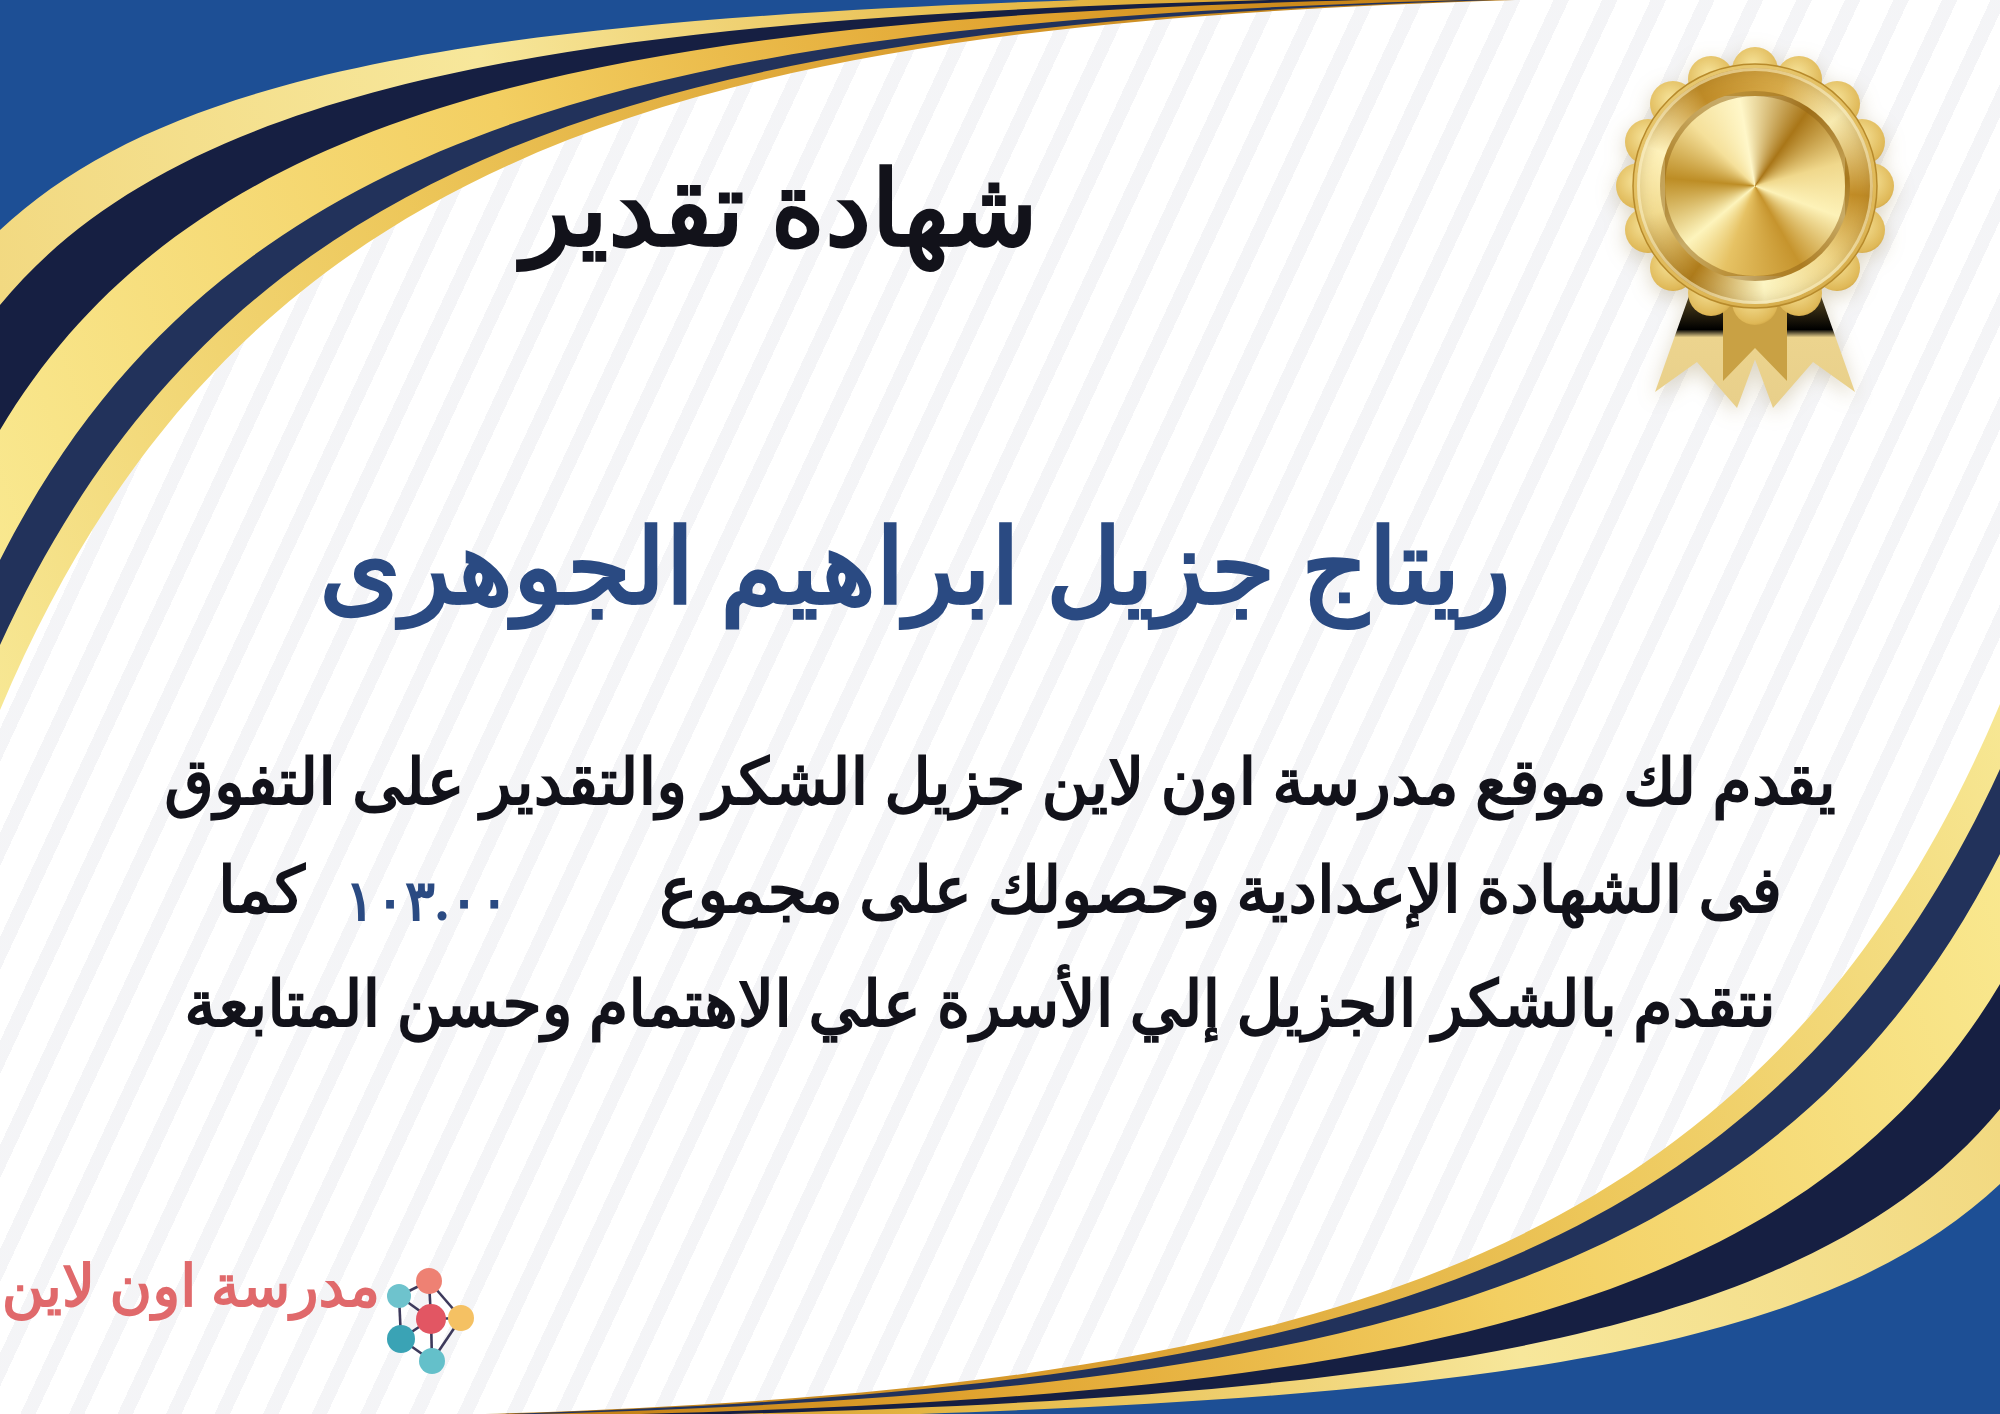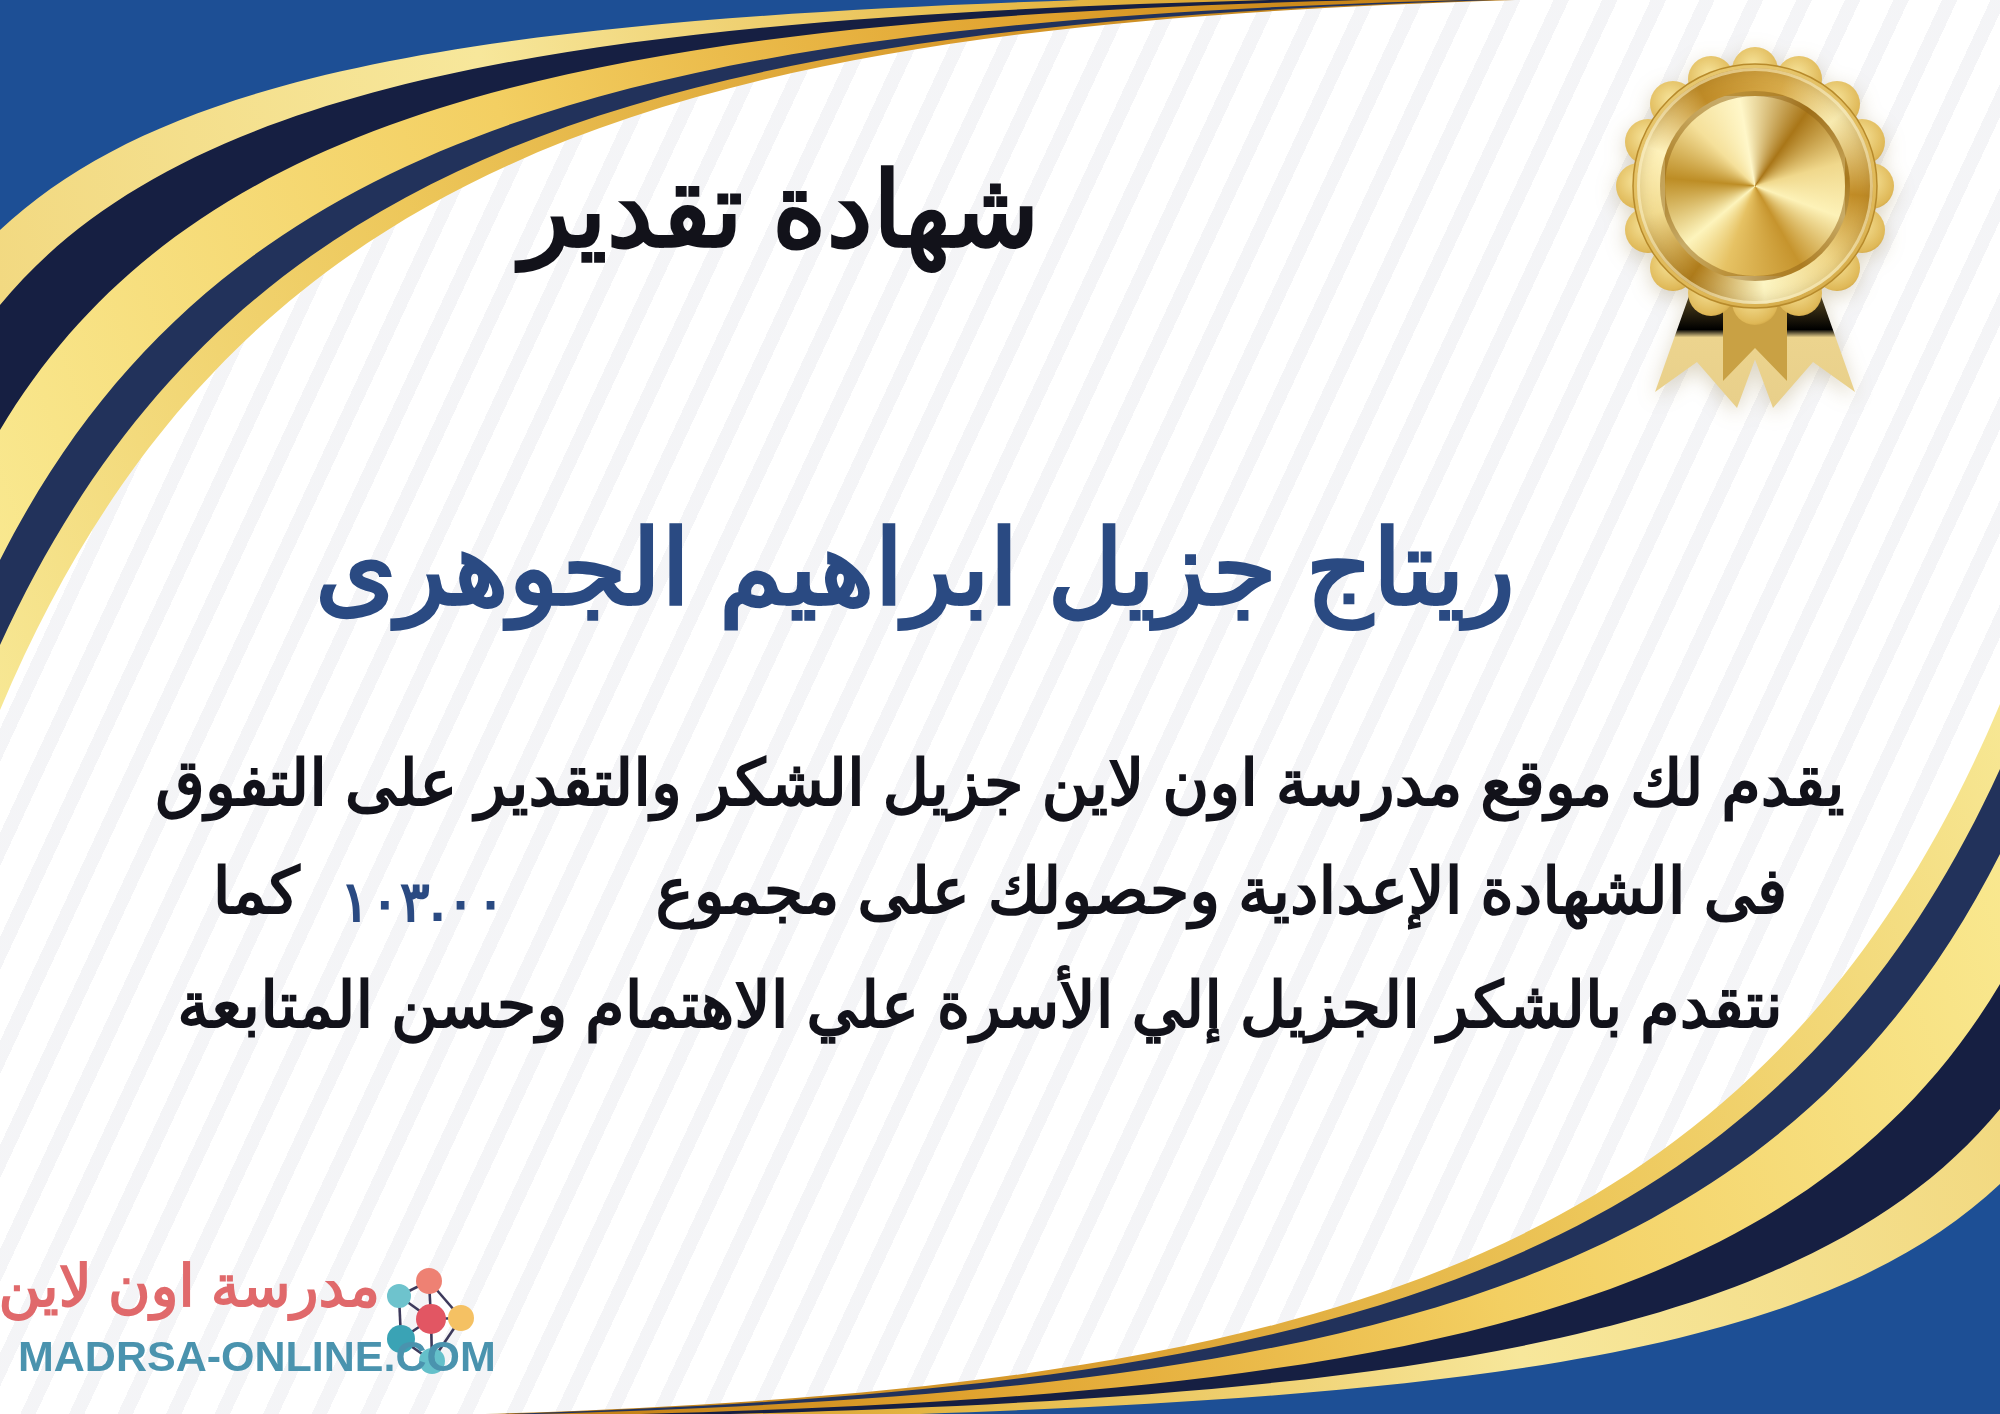--- a/index.html
+++ b/index.html
@@ -2,21 +2,21 @@
 <html lang="ar" style="--primary-blue: #1d4f95; --navy-dark: #161f42; --navy: #22325b; --gold: #e3b54d; --name-blue: #2a4a82; --text-dark: #12121a; --logo-coral: #e0696b; --logo-teal: #4a93ae;"><head>
 <meta charset="utf-8">
 <style>
   html,body{margin:0;padding:0;background:#e8e8ea;}
   .canvas{
     position:relative;width:2000px;height:1414px;overflow:hidden;
     background-color:#ffffff;
     background-image:repeating-linear-gradient(115deg,
       rgba(226,227,233,0.38) 0px, rgba(226,227,233,0.38) 14px,
       rgba(255,255,255,0) 14px, rgba(255,255,255,0) 44px);
-    font-family:Liberation Sans, sans-serif;
+    font-family:Liberation Serif, serif;
   }
   .corner-svg{position:absolute;left:0;top:0;width:2000px;height:1414px;pointer-events:none;}
 
   
   .txt{position:absolute;direction:rtl;text-align:center;line-height:1.35;}
   .cert-title{left:0;top:140px;width:1560px;font-size:104px;font-weight:bold;color:var(--text-dark,#101016);}
   .student-name{left:85px;top:498px;width:1660px;font-size:104px;font-weight:bold;color:var(--name-blue,#2a4a82);white-space:nowrap;}
   .body-line{color:var(--text-dark,#16161d);font-size:64px;font-weight:600;white-space:nowrap;}
   .line1{left:50px;top:740px;width:1900px;}
   .line2{left:30px;top:848px;width:1940px;}
@@ -156,16 +156,15 @@
           <line x1="79" y1="60" x2="50" y2="103"></line>
       </g>
       <circle cx="47" cy="23" r="13" fill="#ee8173"></circle>
       <circle cx="17" cy="38" r="12" fill="#6ec3cd"></circle>
       <circle cx="49" cy="61" r="15" fill="#e25663"></circle>
       <circle cx="79" cy="60" r="13" fill="#f5c163"></circle>
       <circle cx="19" cy="81" r="14" fill="#3aa3b5"></circle>
       <circle cx="50" cy="103" r="13" fill="#64c0ca"></circle>
     </svg>
     <div class="logo-ar">مدرسة اون لاين</div>
-    <div class="logo-url">MADRSA-ONLINE.COM</div>
   </div>
 
 </div>
 
 </body></html>

